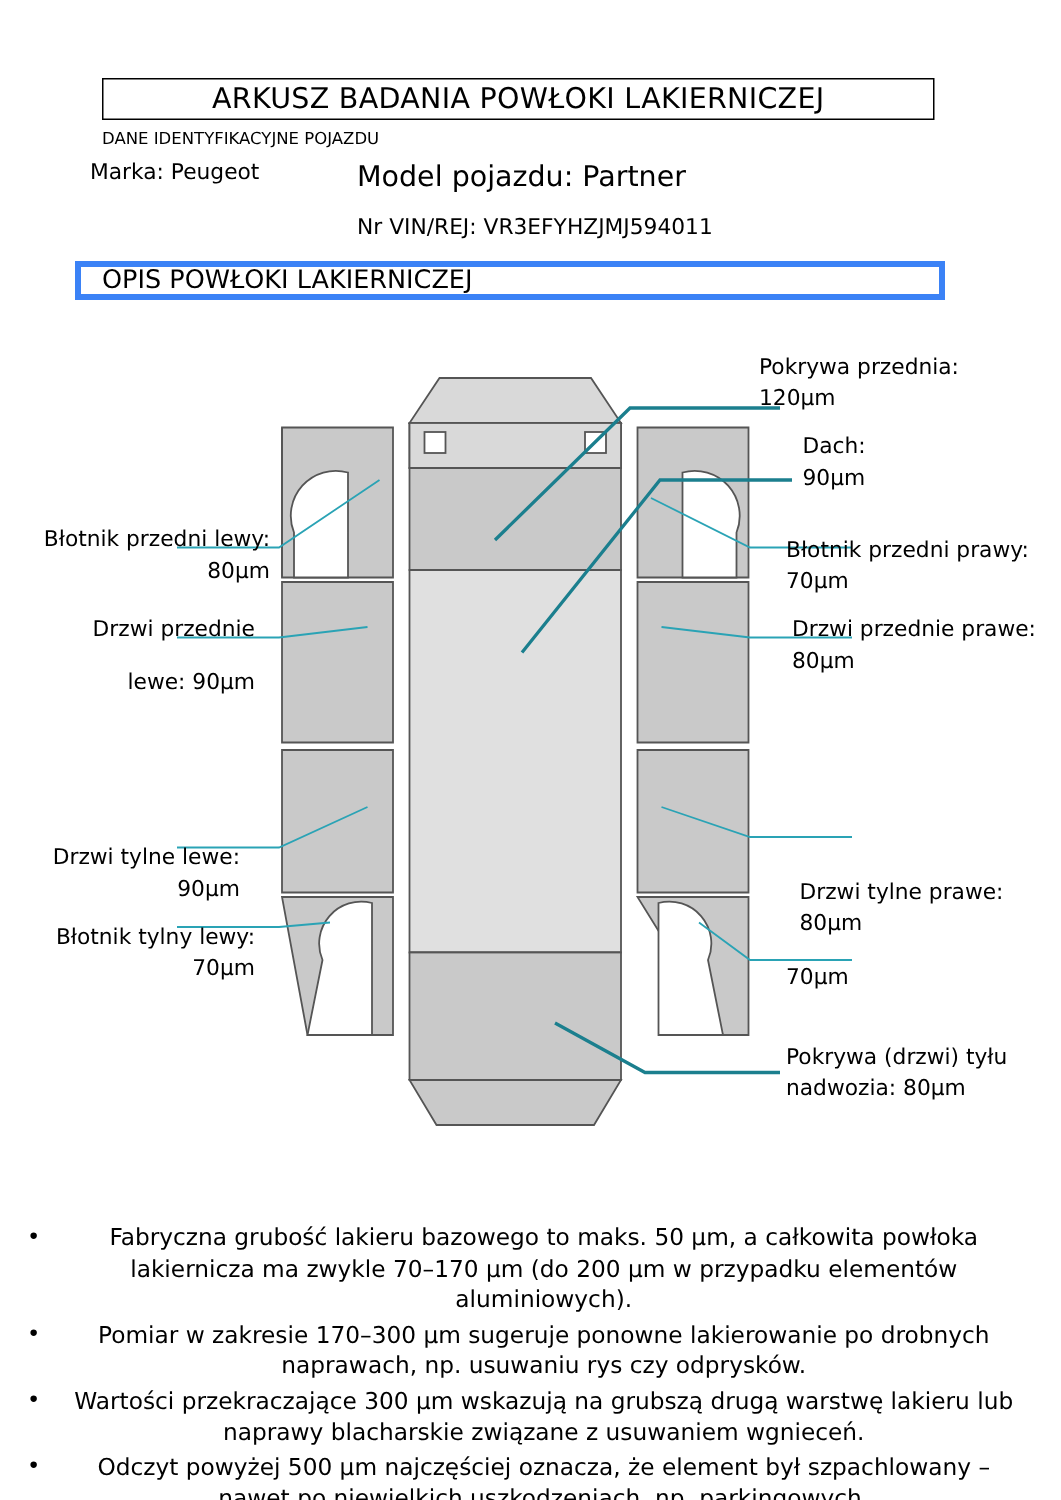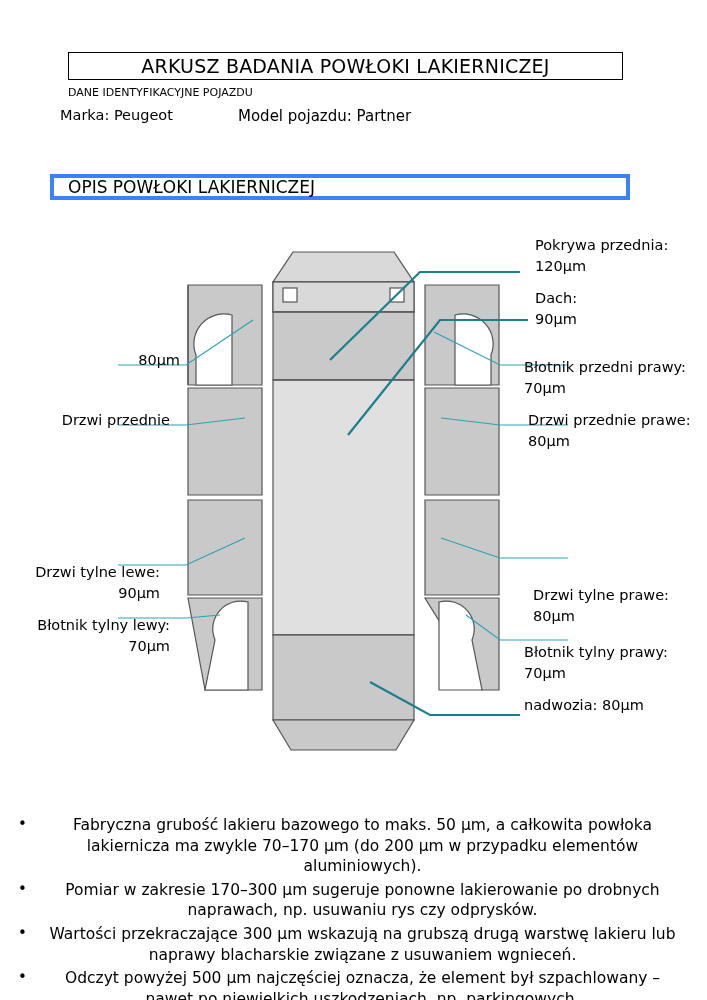--- a/index.html
+++ b/index.html
@@ -38,21 +38,21 @@
     font-size: 11px;
   }
   .marka {
     position: absolute;
     left: 60px; top: 62px;
     font-size: 14.5px;
   }
   .model {
     position: absolute;
     left: 238px; top: 62px;
-    font-size: 15px;
+    font-size: 19px;
   }
   .vin {
     position: absolute;
     left: 238px; top: 99px;
     font-size: 14.5px;
   }
   .section-box {
     position: absolute;
     left: 50px; top: 129px;
     width: 580px; height: 26px;
@@ -143,20 +143,21 @@
 <body>
 
 <div class="page">
 
   <div class="title-box">
     <span>ARKUSZ BADANIA POWŁOKI LAKIERNICZEJ</span>
   </div>
   <div class="subtitle">DANE IDENTYFIKACYJNE POJAZDU</div>
   <div class="marka">Marka: Peugeot</div>
   <div class="model">Model pojazdu: Partner</div>
+  <div class="vin">Nr VIN/REJ: VR3EFYHZJMJ594011</div>
   <div class="section-box">
     <span>OPIS POWŁOKI LAKIERNICZEJ</span>
   </div>
 
   <div class="diagram">
     <svg width="707" height="575" viewBox="0 0 707 575" xmlns="http://www.w3.org/2000/svg">
       <g stroke="#555555" stroke-width="1.2" fill="#c9c9c9">
 
         <path d="M188,75 L262,75 L262,175 L188,175 Z" fill="#c9c9c9"></path>
         <path d="M188,75 L188,175"></path>
@@ -221,41 +222,43 @@
 
         <path d="M466,405 L500,430 L568,430"></path>
       </g>
       <g stroke="#1b7f8e" stroke-width="2.2" fill="none">
 
         <path d="M370,472 L430,505 L520,505"></path>
       </g>
     </svg>
   </div>
 
-  <div class="lbl right" style="left:535px; top:190px;">
+  <div class="lbl right" style="left:506px; top:190px;">
     <div>Pokrywa przednia:</div>
     <div>120µm</div>
   </div>
 
   <div class="lbl right" style="left:535px; top:243px;">
     <div>Dach:</div>
     <div>90µm</div>
   </div>
 
   <div class="lbl rtext" style="left:0px; top:305px; width:180px;">
+    <div>Błotnik przedni lewy:</div>
     <div>80µm</div>
   </div>
 
   <div class="lbl right" style="left:524px; top:312px;">
     <div>Błotnik przedni prawy:</div>
     <div>70µm</div>
   </div>
 
   <div class="lbl rtext" style="left:0px; top:365px; width:170px;padding-left:44px;">
     <div>Drzwi przednie</div>
+    <div style="margin-top:14px;">lewe: 90µm</div>
   </div>
 
   <div class="lbl right" style="left:528px; top:365px;">
     <div>Drzwi przednie prawe:</div>
     <div>80µm</div>
   </div>
 
   <div class="lbl rtext" style="left:0px; top:517px; width:160px;">
     <div>Drzwi tylne lewe:</div>
     <div>90µm</div>
@@ -265,25 +268,25 @@
     <div>Drzwi tylne prawe:</div>
     <div>80µm</div>
   </div>
 
   <div class="lbl rtext" style="left:0px; top:570px; width:170px;">
     <div>Błotnik tylny lewy:</div>
     <div>70µm</div>
   </div>
 
   <div class="lbl right" style="left:524px; top:597px;">
-    <div>Błotnik tylny prawy:</div>
     <div>70µm</div>
   </div>
 
   <div class="lbl right" style="left:524px; top:650px;">
+    <div>Pokrywa (drzwi) tyłu</div>
     <div>nadwozia: 80µm</div>
   </div>
 
   <div class="bullets">
     <ul>
       <li>Fabryczna grubość lakieru bazowego to maks. 50 µm, a całkowita powłoka lakiernicza ma zwykle 70–170 µm (do 200 µm w przypadku elementów aluminiowych).</li>
       <li>Pomiar w zakresie 170–300 µm sugeruje ponowne lakierowanie po drobnych naprawach, np. usuwaniu rys czy odprysków.</li>
       <li>Wartości przekraczające 300 µm wskazują na grubszą drugą warstwę lakieru lub naprawy blacharskie związane z usuwaniem wgnieceń.</li>
       <li>Odczyt powyżej 500 µm najczęściej oznacza, że element był szpachlowany – nawet po niewielkich uszkodzeniach, np. parkingowych.</li>
       <li>Wynik powyżej 700 µm może świadczyć o poważnych uszkodzeniach</li>

